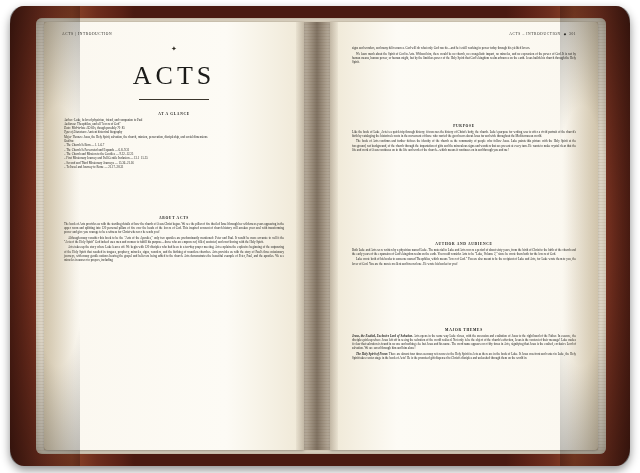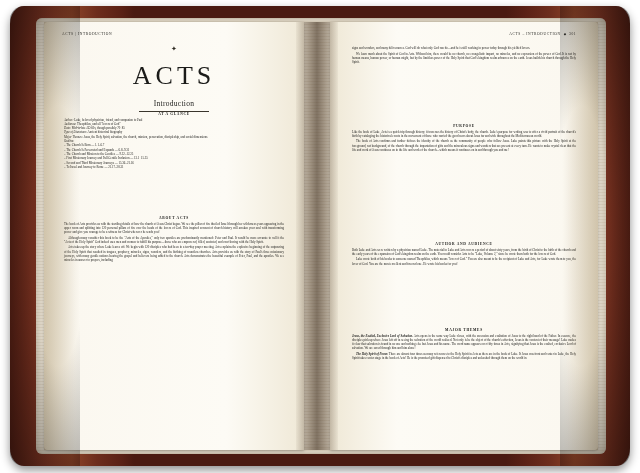--- a/index.html
+++ b/index.html
@@ -183,21 +183,20 @@
   </div>
 
   <div class="page-left">
     <div class="p-inner" style="left:18px; top:10px; width:224px;">
       <div class="running-head">ACTS | INTRODUCTION</div>
     </div>
 
     <div class="p-inner" style="left:18px; top:24px; width:224px;">
       <div class="ornament">✦</div>
       <h1 class="acts-title">ACTS</h1>
-      <div class="intro-title">Introduction</div>
       <div class="rule" style="width:70px;"></div>
     </div>
 
     <div class="p-inner" style="left:20px; top:86px; width:220px;">
       <div class="section-head">AT A GLANCE</div>
       <ul class="glance-list">
         <li><span class="ital">Author:</span> <span>Luke, beloved physician, friend, and companion to Paul</span></li>
         <li><span class="ital">Audience:</span> <span>Theophilus, and all "lovers of God"</span></li>
         <li><span class="ital">Date:</span> <span>Mid-to-late AD 60s, though possibly 70–85</span></li>
         <li><span class="ital">Type of Literature:</span> <span>Ancient historical biography</span></li>

